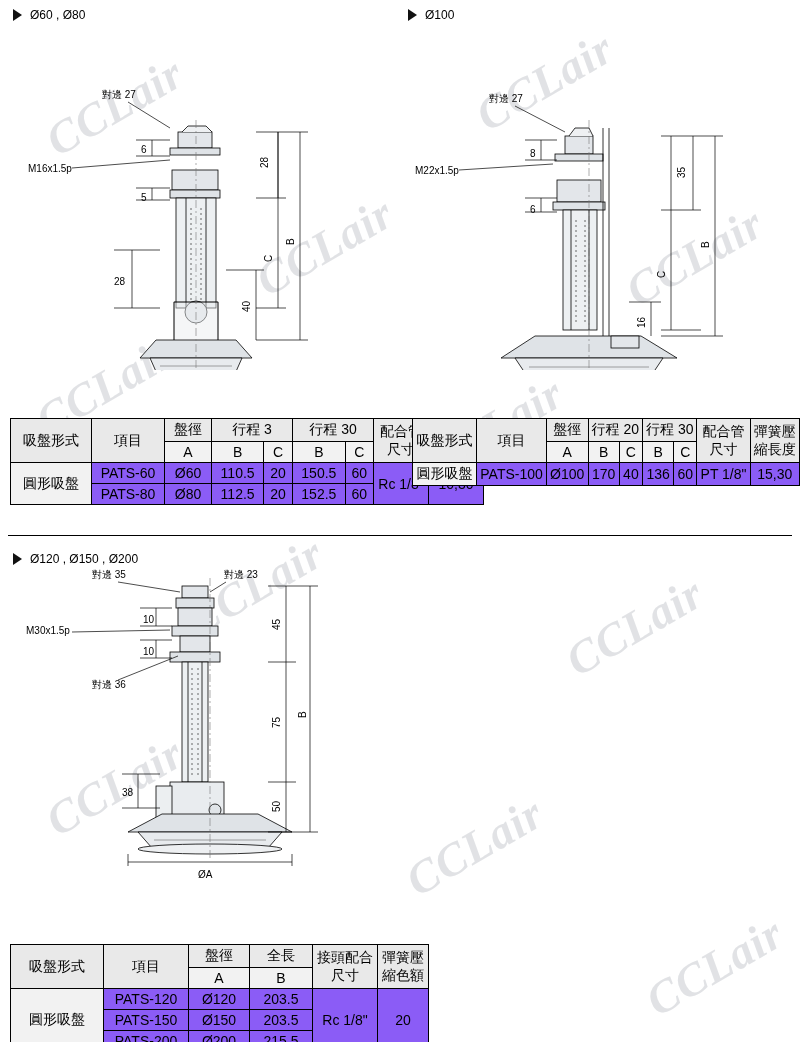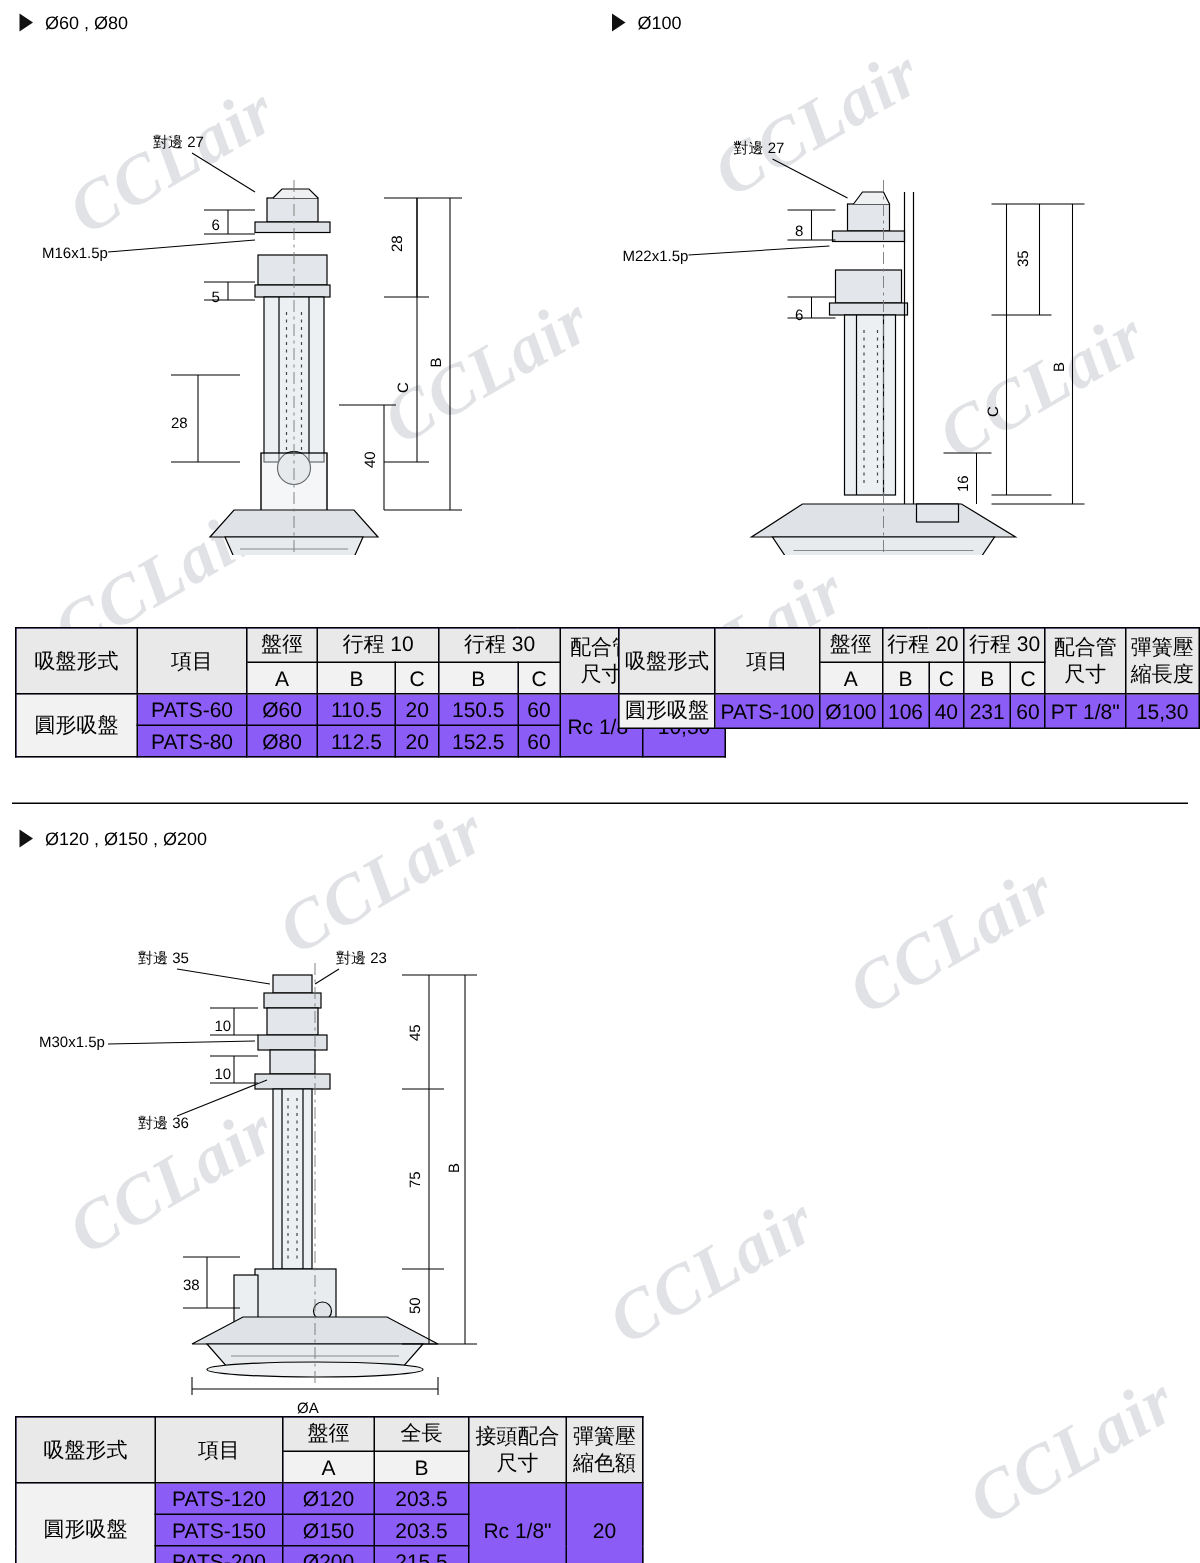--- a/index.html
+++ b/index.html
@@ -242,21 +242,21 @@
     </g>
   </svg>
   </div>
 
   <table class="spec" style="left:10px;top:418px;">
     <tbody>
         <tr>
       <td class="hd" rowspan="2" style="width:74px;height:36px;">吸盤形式</td>
       <td class="hd" rowspan="2" style="width:66px;">項目</td>
       <td class="hd" style="width:40px;">盤徑</td>
-      <td class="hd" colspan="2" style="width:74px;">行程 10</td>
+      <td class="hd" colspan="2" style="width:74px;">行程 3</td>
       <td class="hd" colspan="2" style="width:74px;">行程 30</td>
       <td class="hd" rowspan="2" style="width:48px;">配合管<br>尺寸</td>
       <td class="hd" rowspan="2" style="width:48px;">彈簧壓<br>縮長度</td>
     </tr>
     <tr>
       <td class="hd2">A</td>
       <td class="hd2">B</td>
       <td class="hd2">C</td>
       <td class="hd2">B</td>
       <td class="hd2">C</td>
@@ -298,40 +298,40 @@
       <td class="hd2">A</td>
       <td class="hd2">B</td>
       <td class="hd2">C</td>
       <td class="hd2">B</td>
       <td class="hd2">C</td>
     </tr>
     <tr>
       <td class="lbl">圓形吸盤</td>
       <td>PATS-100</td>
       <td>Ø100</td>
-      <td>106</td>
+      <td>170</td>
       <td>40</td>
-      <td>231</td>
+      <td>136</td>
       <td>60</td>
       <td>PT 1/8"</td>
       <td>15,30</td>
     </tr>
   </tbody>
     </table>
 
   <div class="divider" style="top:535px;"></div>
 
   <div class="sec-head" style="left:10px;top:552px;">
     <span class="tri-wrap">
         <span class="tri"></span>
       </span>
     <span>Ø120 , Ø150 , Ø200</span>
   </div>
 
-  <div class="draw" style="left:10px;top:612px;">
+  <div class="draw" style="left:10px;top:548px;">
   <svg width="400" height="340" viewBox="0 0 400 340">
     <g fill="none" stroke="#000" stroke-width="0.8">
 
       <rect x="172" y="38" width="26" height="12" fill="#e3e6ea"></rect>
       <rect x="166" y="50" width="38" height="10" fill="#dfe3e7"></rect>
       <rect x="168" y="60" width="34" height="18" fill="#e3e6ea"></rect>
       <rect x="162" y="78" width="46" height="10" fill="#dfe3e7"></rect>
       <rect x="170" y="88" width="30" height="16" fill="#e3e6ea"></rect>
       <rect x="160" y="104" width="50" height="10" fill="#dfe3e7"></rect>
 

